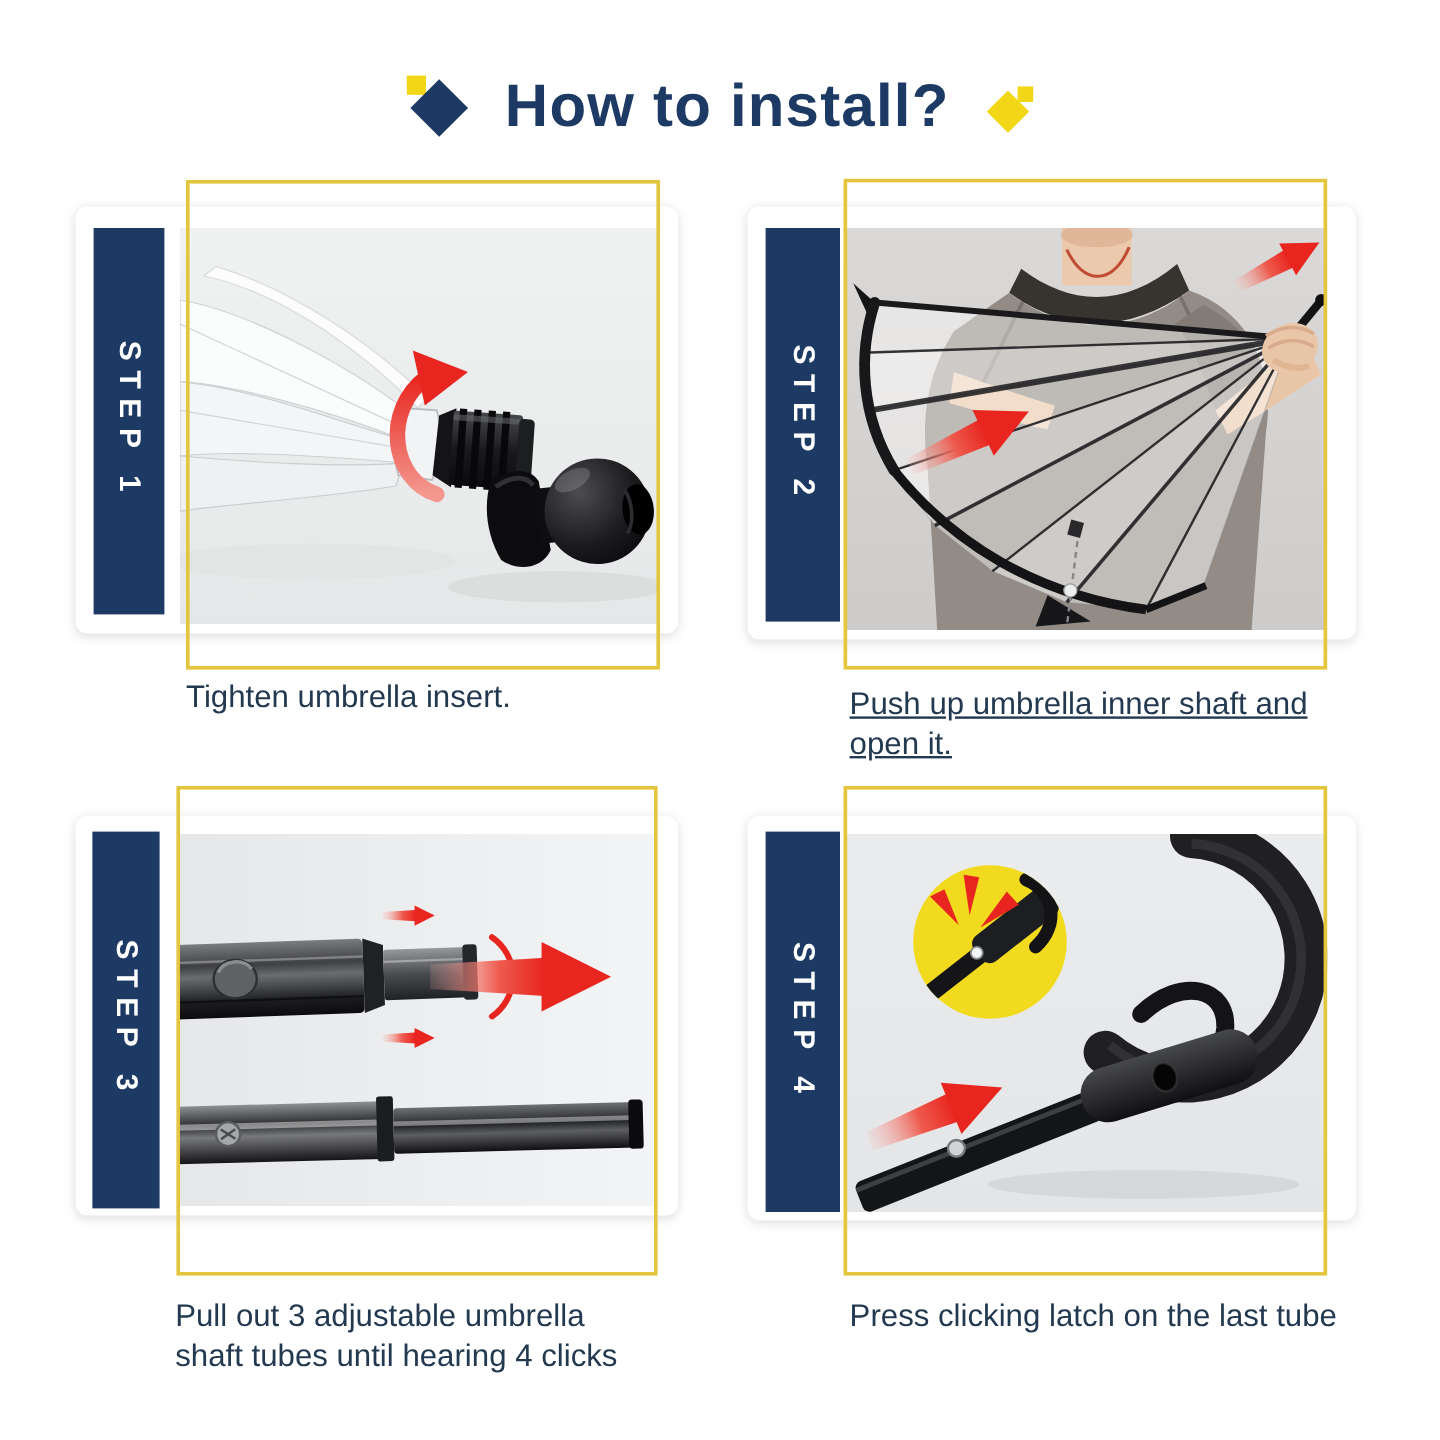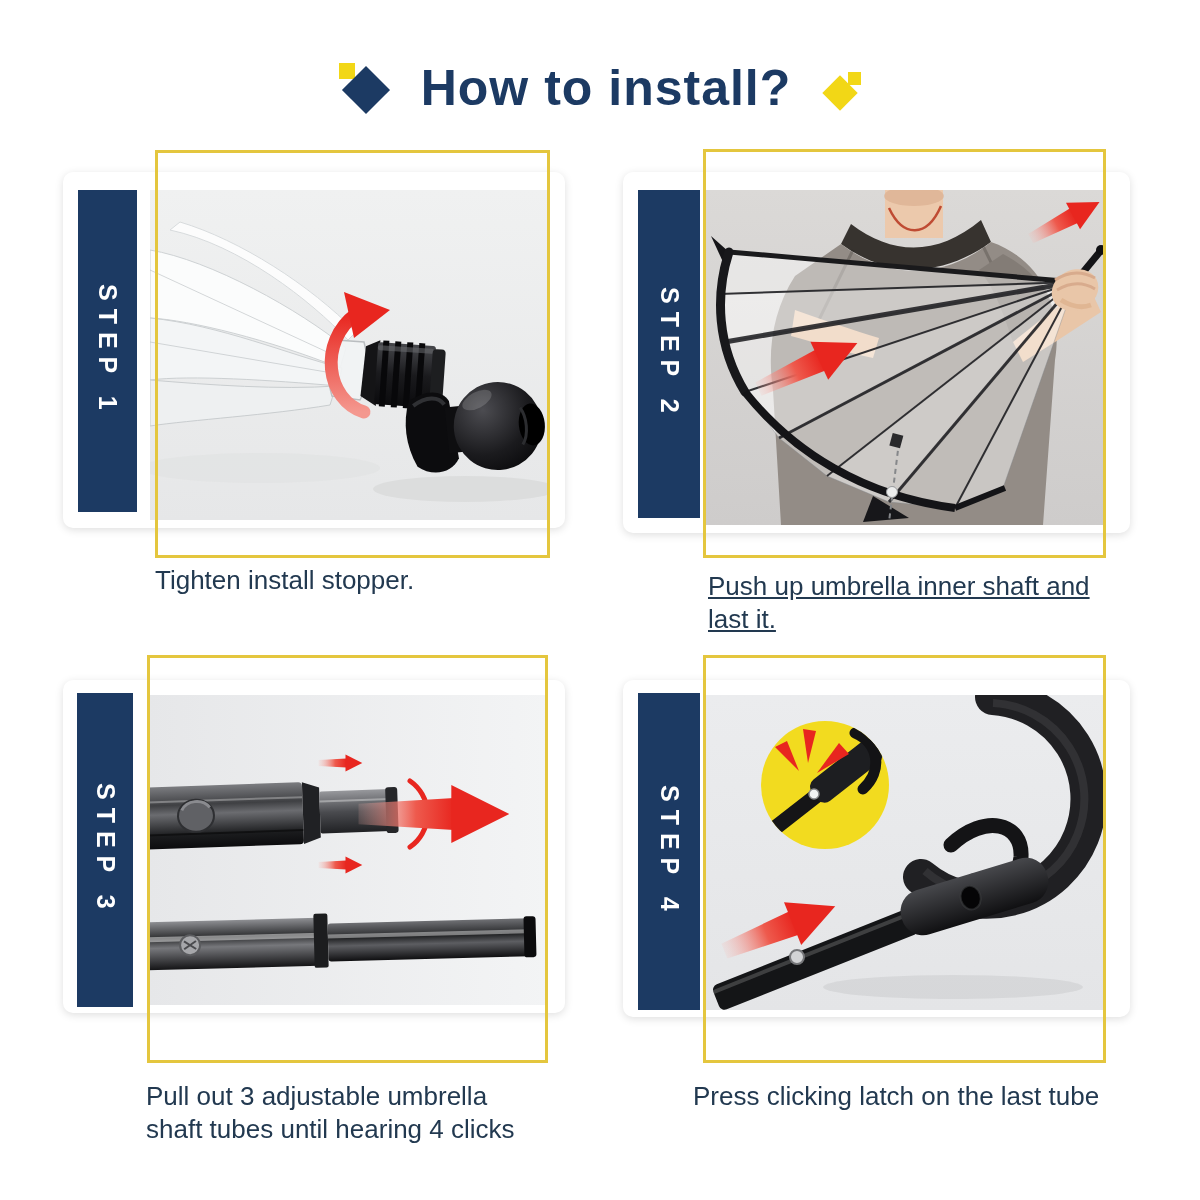--- a/index.html
+++ b/index.html
@@ -45,21 +45,21 @@
   .q2-caption{left:708px;top:570px;text-decoration:underline;}
   .q3-card{left:63px;top:680px;width:502px;height:333px;}
   .q3-frame{left:147px;top:655px;width:395px;height:402px;}
   .q3-band{left:77px;top:693px;width:56px;height:314px;}
   .q3-photo{left:148px;top:695px;width:400px;height:310px;}
   .q3-caption{left:146px;top:1080px;}
   .q4-card{left:623px;top:680px;width:507px;height:337px;}
   .q4-frame{left:703px;top:655px;width:397px;height:402px;}
   .q4-band{left:638px;top:693px;width:62px;height:317px;}
   .q4-photo{left:703px;top:695px;width:403px;height:315px;}
-  .q4-caption{left:693px;top:1080px;}
+  .q4-caption{left:708px;top:1080px;}
 </style>
 </head>
 <body>
 
 <div class="page">
 
   <div class="title-row">
     <div class="dmd-wrap left">
       <div class="dmd-sq"></div>
       <div class="dmd dmd-navy"></div>
@@ -127,21 +127,21 @@
       <ellipse cx="382" cy="242" rx="13" ry="21" fill="#000000"></ellipse>
       <path d="M372,224 C378,234 378,252 371,261" stroke="#2c2d30" stroke-width="3" fill="none"></path>
       <ellipse cx="330" cy="212" rx="16" ry="8" fill="#ffffff" opacity="0.16" transform="rotate(-22 330 212)"></ellipse>
     </g>
   </svg>
   <div class="frame q1-frame"></div>
   <div class="band q1-band">
     <span>STEP 1</span>
   </div>
   <div class="caption q1-caption">
-    <div class="cap-line">Tighten install stopper.</div>
+    <div class="cap-line">Tighten umbrella insert.</div>
   </div>
 
   <div class="card q2-card"></div>
   <svg class="photo q2-photo" viewBox="0 0 403 335" role="img" aria-label="Person holding transparent umbrella canopy fanned open, red arrows pointing up">
     <defs>
       <linearGradient id="g2wall" x1="0" y1="0" x2="0" y2="1">
         <stop offset="0" stop-color="#dbd9d7"></stop>
           <stop offset="1" stop-color="#cecccb"></stop>
       </linearGradient>
       <linearGradient id="g2fade" x1="0" y1="0" x2="1" y2="0">
@@ -209,21 +209,21 @@
     </g>
     <use href="#arrow2" transform="translate(374,24) rotate(-28) scale(0.75)"></use>
     <use href="#arrow2" transform="translate(122,168) rotate(-25) scale(1.05)"></use>
   </svg>
   <div class="frame q2-frame"></div>
   <div class="band q2-band">
     <span>STEP 2</span>
   </div>
   <div class="caption q2-caption">
     <div class="cap-line">Push up umbrella inner shaft and</div>
-    <div class="cap-line">last it.</div>
+    <div class="cap-line">open it.</div>
   </div>
 
   <div class="card q3-card"></div>
   <svg class="photo q3-photo" viewBox="0 0 400 310" role="img" aria-label="Two telescoping umbrella shaft tubes being pulled out, red arrows">
     <defs>
       <linearGradient id="g3bg" x1="0" y1="0" x2="1" y2="0">
         <stop offset="0" stop-color="#e6e7e9"></stop>
           <stop offset="1" stop-color="#f3f4f5"></stop>
       </linearGradient>
       <linearGradient id="g3t1" x1="0" y1="0" x2="0" y2="1">

